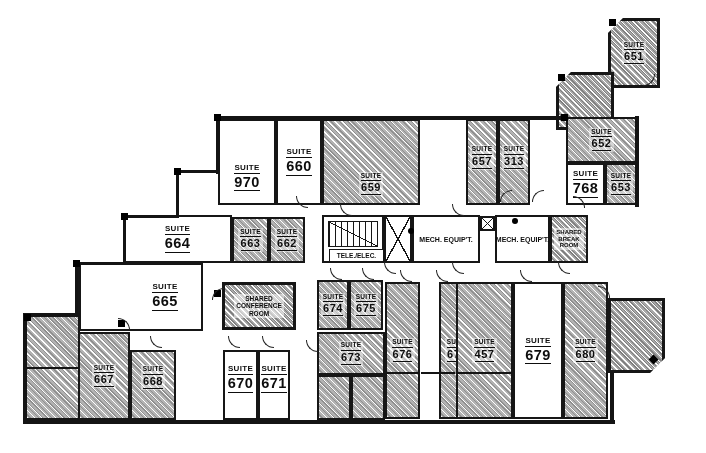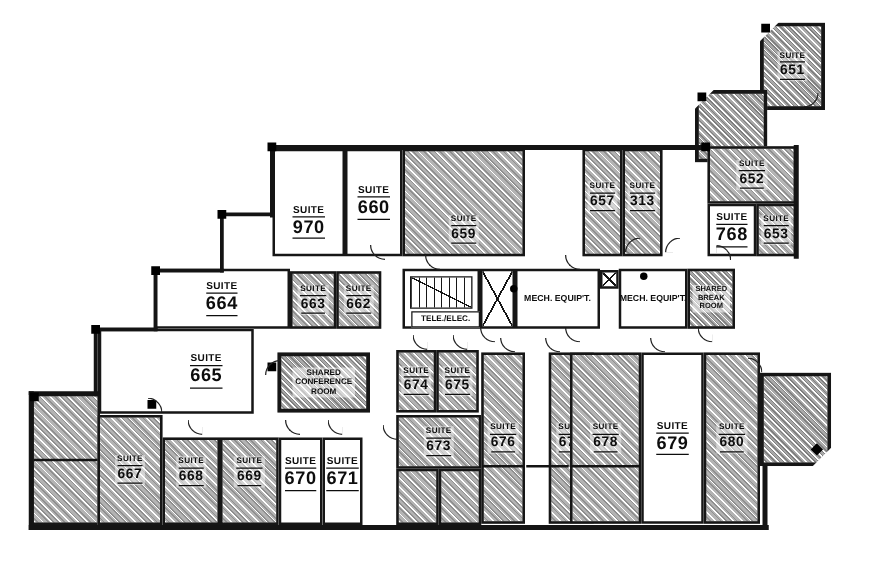--- a/index.html
+++ b/index.html
@@ -174,26 +174,20 @@
       <span class="t">SUITE</span>
       <span class="n">667</span>
     </div>
   </div>
   <div class="room hatch high2" style="left:130px;top:350px;width:46px;height:70px;">
     <div class="rl">
       <span class="t">SUITE</span>
       <span class="n">668</span>
     </div>
   </div>
-  <div class="room hatch high2" style="left:176px;top:350px;width:47px;height:70px;">
-    <div class="rl">
-      <span class="t">SUITE</span>
-      <span class="n">669</span>
-    </div>
-  </div>
   <div class="room white high2" style="left:223px;top:350px;width:35px;height:70px;">
     <div class="rl big">
       <span class="t">SUITE</span>
       <span class="n">670</span>
     </div>
   </div>
   <div class="room white high2" style="left:258px;top:350px;width:32px;height:70px;">
     <div class="rl big">
       <span class="t">SUITE</span>
       <span class="n">671</span>
@@ -228,21 +222,21 @@
   </div>
   <div class="room hatch" style="left:439px;top:282px;width:36px;height:137px;">
     <div class="rl">
       <span class="t">SUITE</span>
       <span class="n">677</span>
     </div>
   </div>
   <div class="room hatch" style="left:456px;top:282px;width:57px;height:137px;">
     <div class="rl">
       <span class="t">SUITE</span>
-      <span class="n">678</span>
+      <span class="n">457</span>
     </div>
   </div>
   <div class="room white" style="left:513px;top:282px;width:50px;height:137px;">
     <div class="rl big">
       <span class="t">SUITE</span>
       <span class="n">679</span>
     </div>
   </div>
   <div class="room hatch" style="left:563px;top:282px;width:45px;height:137px;">
     <div class="rl">

